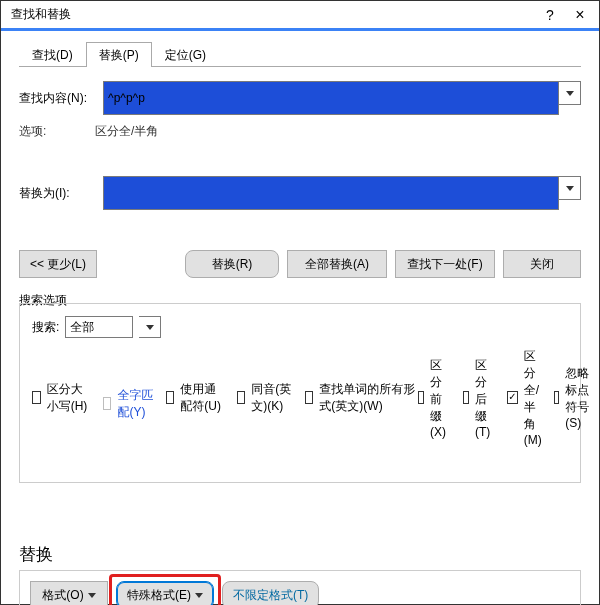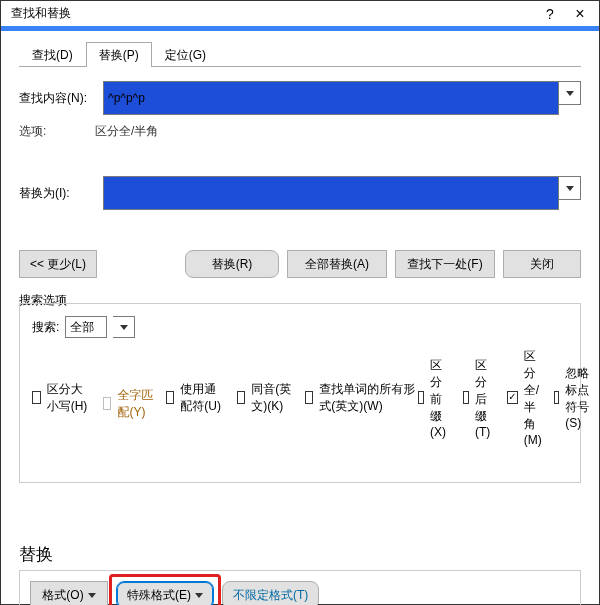--- a/index.html
+++ b/index.html
@@ -1,18 +1,18 @@
 <!DOCTYPE html>
 <html><head>
 <meta charset="utf-8">
 <style>
   * { box-sizing: border-box; font-family: "Microsoft YaHei", "SimSun", sans-serif; font-size: 12px; }
   body { margin: 0; background: #fff; }
   .dialog { width: 600px; height: 605px; border: 1px solid #333; background: #fff; display: flex; flex-direction: column; }
-  .titlebar { height: 30px; display: flex; align-items: center; padding: 0 4px 0 10px; border-bottom: 5px solid #3b82f6; }
+  .titlebar { height: 30px; display: flex; align-items: center; padding: 0 4px 0 10px; border-bottom: 3px solid #3b82f6; }
   .titlebar .title { flex: 1; font-size: 12px; }
   .titlebar .btn { width: 30px; height: 28px; display: flex; align-items: center; justify-content: center; cursor: default; }
   .titlebar .btn.help { font-size: 14px; }
   .titlebar .btn.close { font-size: 16px; }
   .body { flex: 1; padding: 10px 18px 18px 18px; display: flex; flex-direction: column; }
   .tabs { display: flex; border-bottom: 1px solid #aaa; height: 26px; }
   .tab { padding: 4px 12px; border: 1px solid transparent; border-bottom: none; position: relative; top: 1px; cursor: default; background: transparent; }
   .tab.active { border-color: #aaa; background: #fff; }
   .row { display: flex; align-items: center; margin-top: 14px; gap: 8px; }
   .row .lbl { width: 76px; }
@@ -23,27 +23,27 @@
   .options-row .lbl { width: 76px; color: #333; }
   .options-row .val { color: #333; }
   .btnrow { display: flex; gap: 8px; margin-top: 40px; }
   .pushbtn { height: 28px; min-width: 100px; border: 1px solid #adadad; background: #e1e1e1; display: flex; align-items: center; justify-content: center; cursor: default; padding: 0 10px; gap: 4px; }
   .pushbtn.compact { min-width: 78px; }
   .pushbtn.wider { min-width: 94px; border-radius: 8px; }
   .pushbtn.disabled { color: #0369a1; }
   .section-title { margin-top: 14px; font-size: 12px; }
   .fieldset { border: 1px solid #ccc; margin-top: -6px; padding: 12px 12px 10px 12px; flex: 0 0 auto; height: 180px; display: flex; flex-direction: column; }
   .fs-top { display: flex; align-items: center; gap: 6px; margin-bottom: 10px; }
-  .smallselect { width: 42px; height: 22px; border: 1px solid #7a7a7a; padding: 0 4px; display: flex; align-items: center; }
+  .smallselect { width: 68px; height: 22px; border: 1px solid #7a7a7a; padding: 0 4px; display: flex; align-items: center; }
   .cols { display: flex; }
   .col { display: flex; flex-direction: row; gap: 10px; }
   .col.left { flex: 1; }
   .col.right { width: 150px; }
   .check { display: flex; align-items: center; gap: 6px; }
-  .check.disabled { color: #a16207; margin-top: 12px; }
+  .check.disabled { color: #1d4ed8; margin-top: 12px; }
   .box { width: 13px; height: 13px; border: 1px solid #333; display: flex; align-items: center; justify-content: center; background: #fff; }
   .check.disabled .box { border-color: #bdbdbd; }
   .box.checked::after { content: "✓"; font-size: 10px; line-height: 10px; position: relative; top: -1px; }
   .footer-label { margin-top: auto; padding-top: 60px; font-size: 17px; font-family: Liberation Serif, serif; }
   .footer-btns { display: flex; gap: 8px; margin-top: 8px; align-items: center; }
   .footer-fieldset { border: 1px solid #ccc; padding: 10px; margin-top: 4px; }
   .highlight { position: absolute; border: 3px solid #e02020; border-radius: 4px; pointer-events: none; }
   .pushbtn.bluesel { border-color: #0078d7; box-shadow: inset 0 0 0 1px #0078d7; }
   .tri { width: 0; height: 0; border-left: 4px solid transparent; border-right: 4px solid transparent; border-top: 5px solid #333; display: inline-block; }
 </style>

